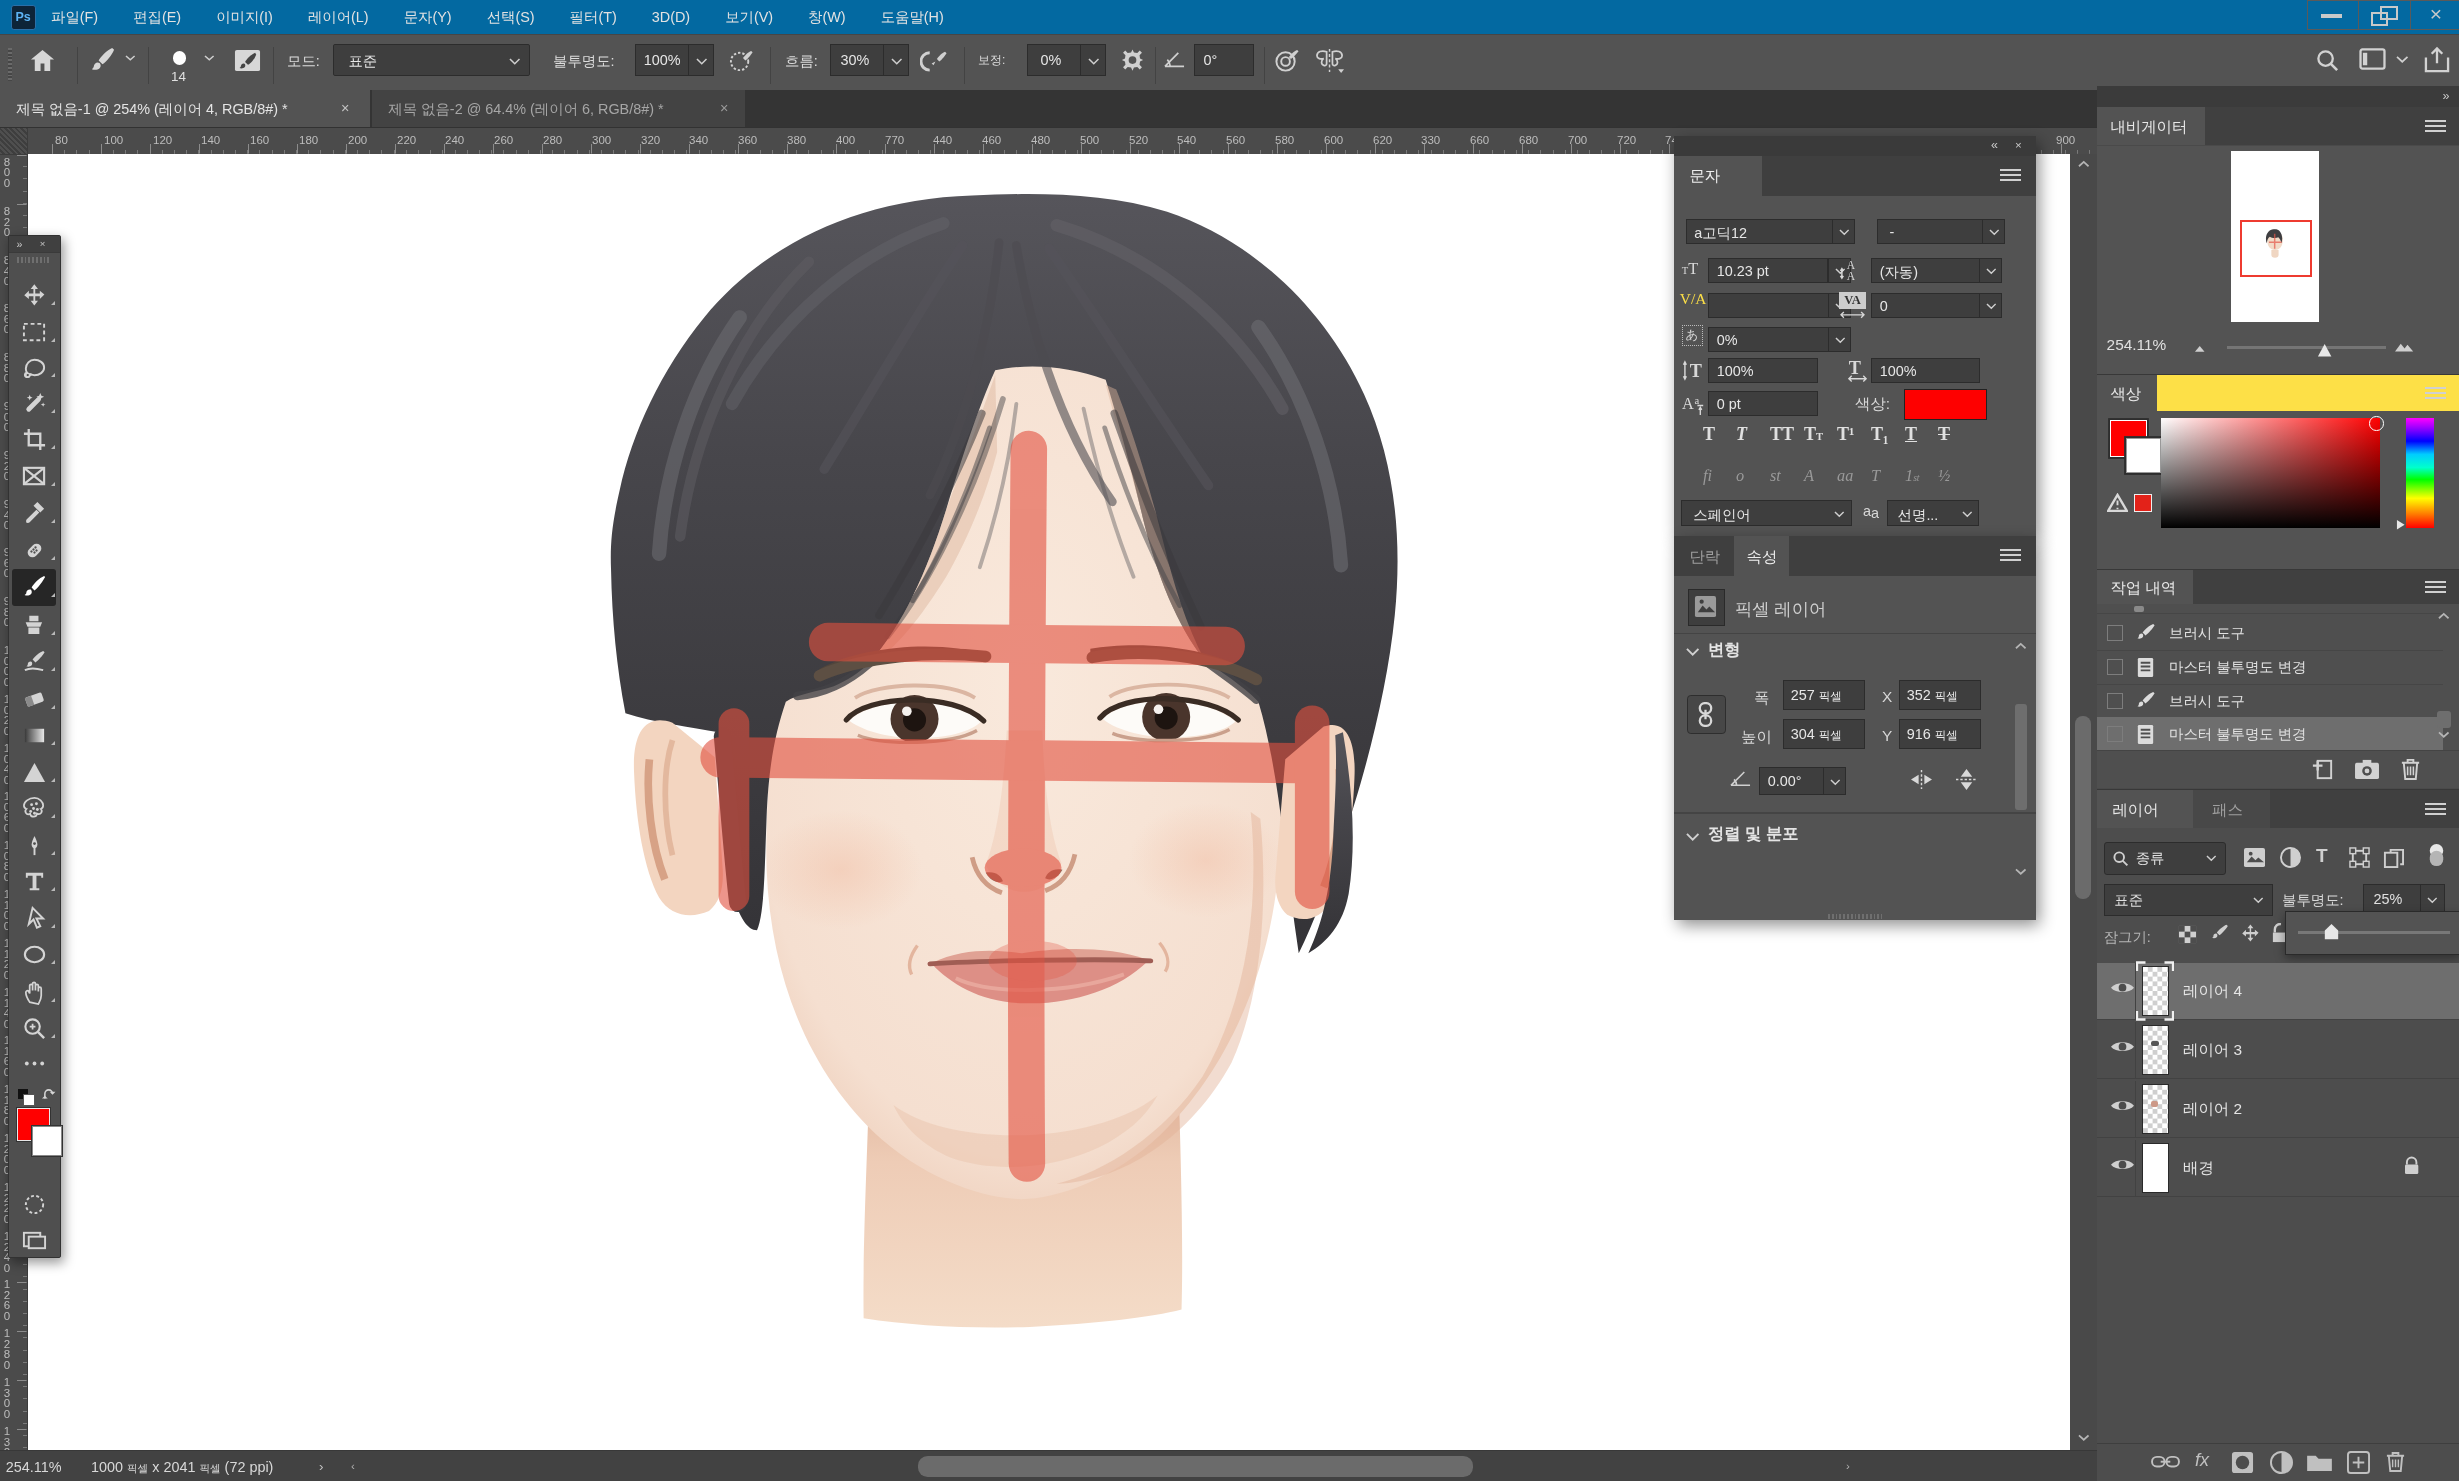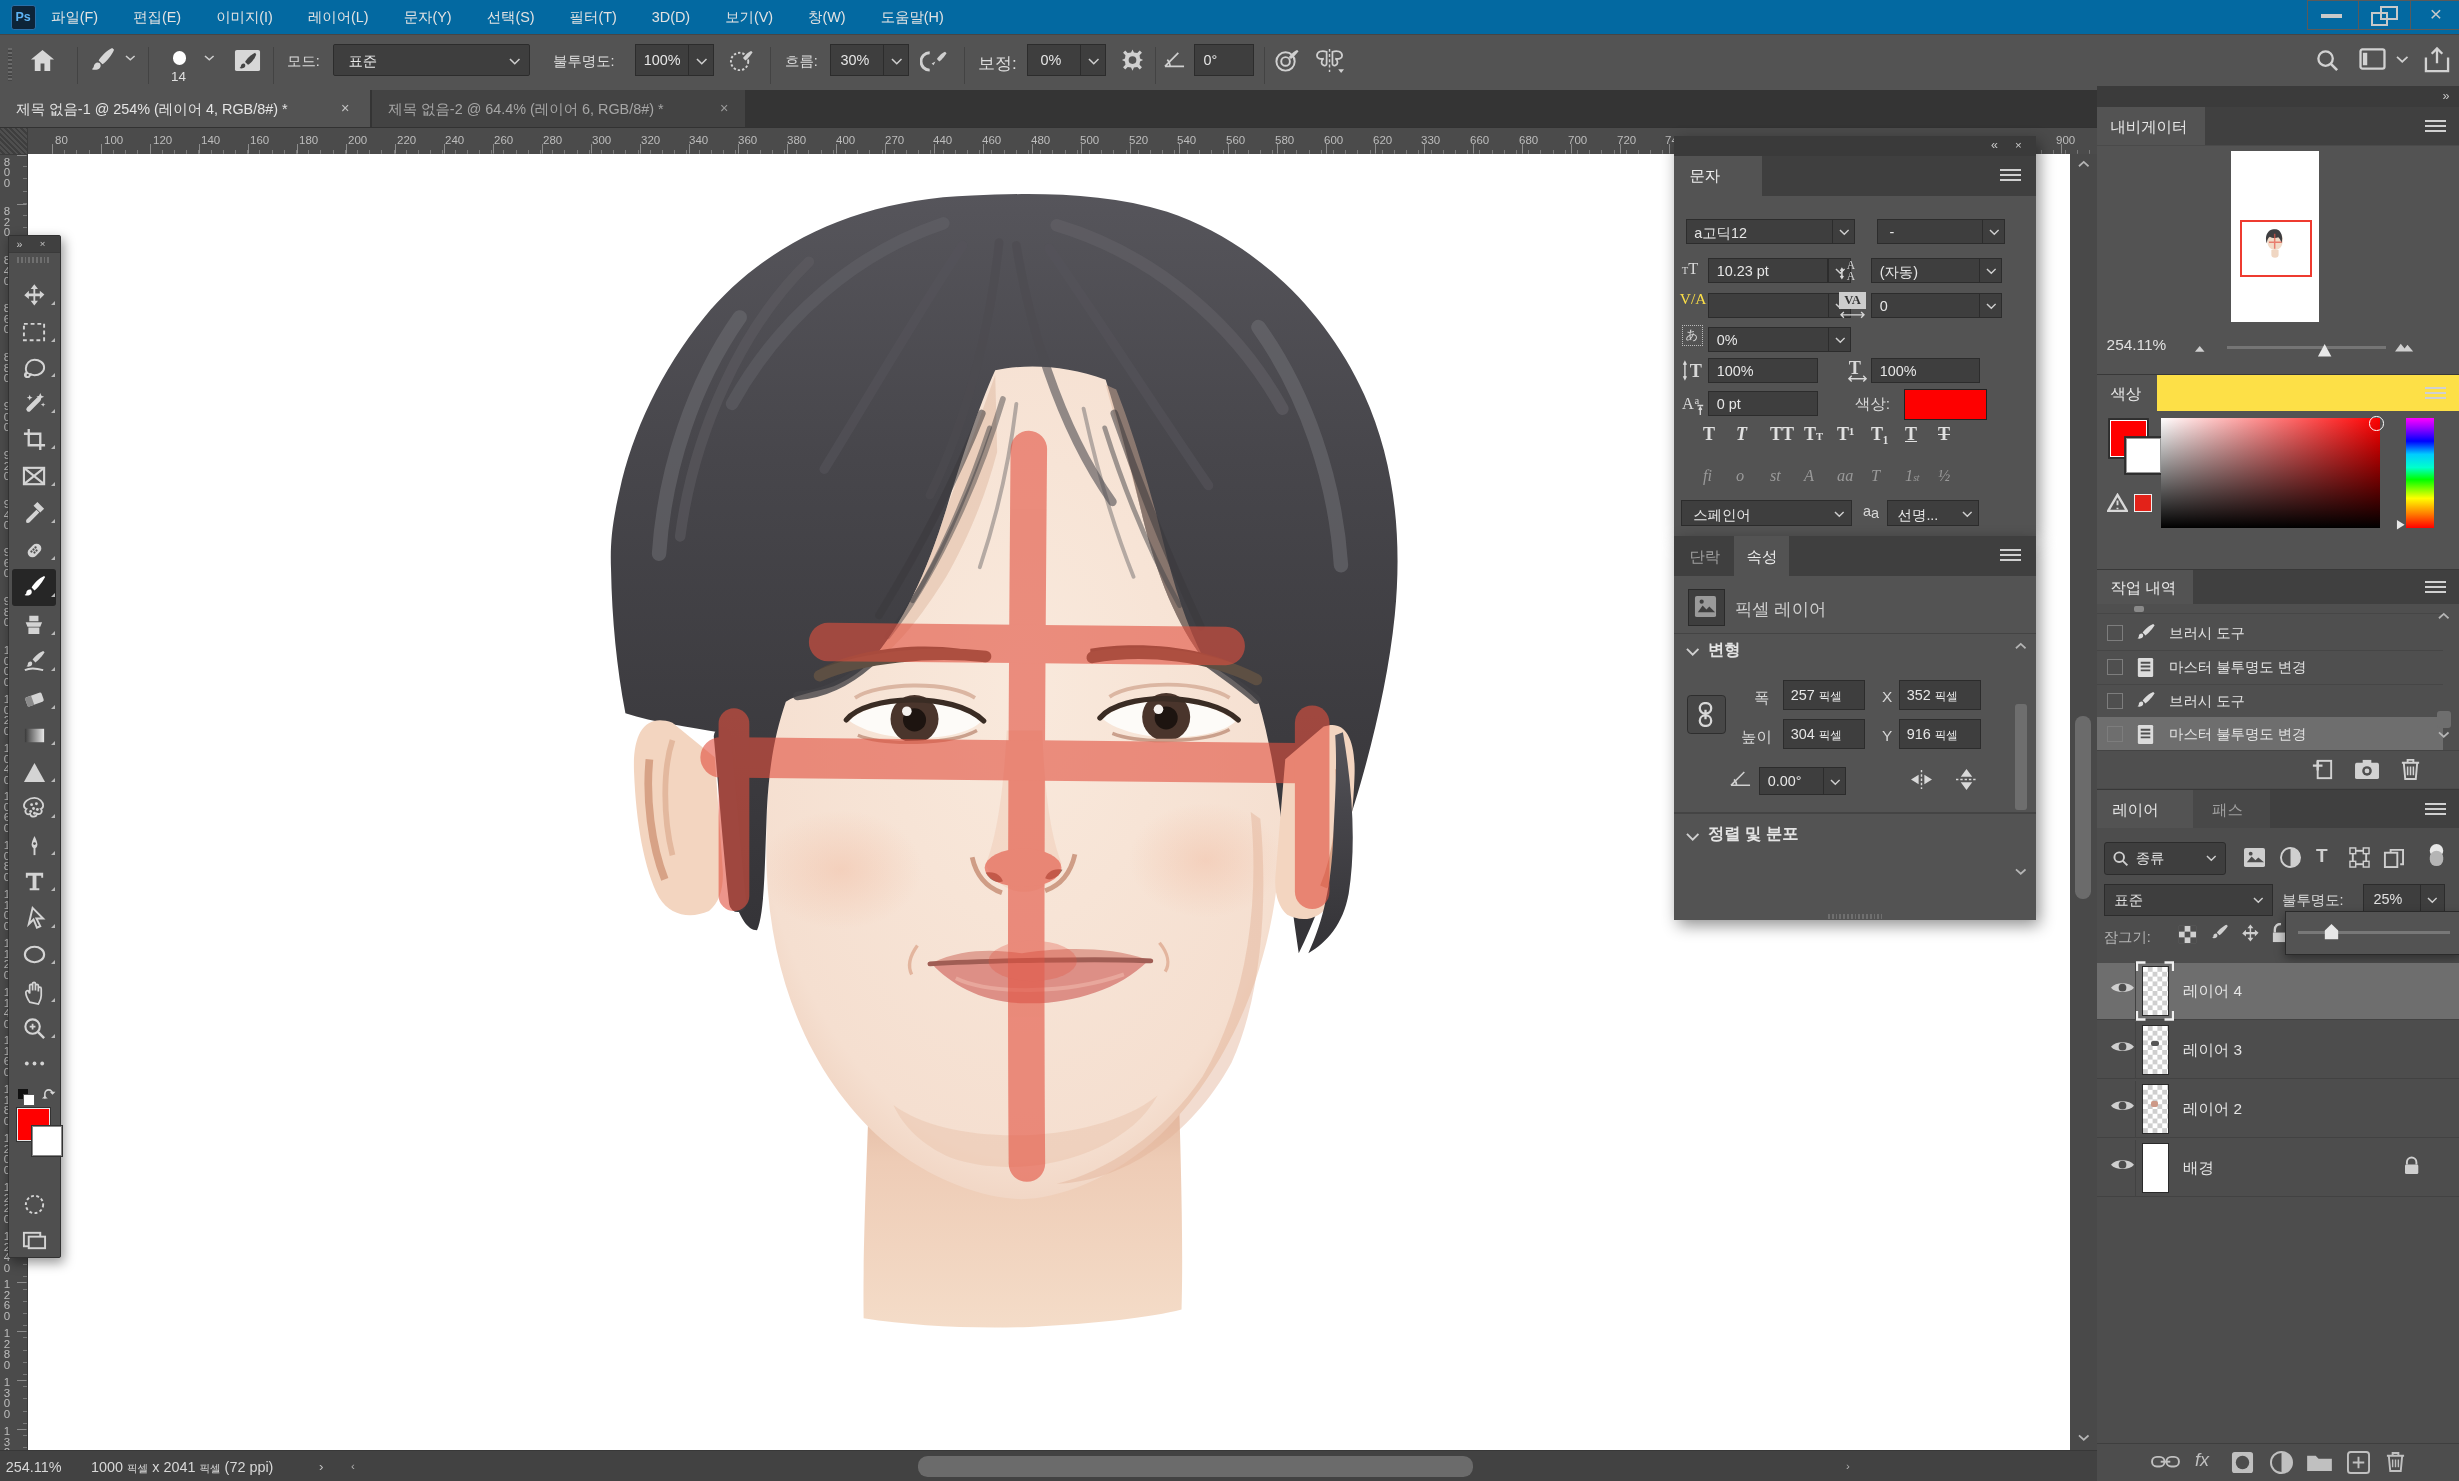--- a/index.html
+++ b/index.html
@@ -89,21 +89,21 @@
       <svg class="a" style="left:6.7px;top:13.4px" width="11.5" height="7.7" viewBox="0 0 12 8">
         <path d="M1 1l5 5 5-5" stroke="#cfcfcf" stroke-width="1.6" fill="none"></path>
       </svg>
     </div>
  <svg class="a" style="left:920px;top:12.5px" width="29" height="26" viewBox="0 0 30 27">
       <path d="M10 5a9 9 0 1 0 0 18" fill="none" stroke="#d0d0d0" stroke-width="3"></path>
       <path d="M26 4c-3 1-7 5-8.5 7.5l2.5 2.5C22.5 12.5 26 8 27.5 5.5z" fill="#d0d0d0"></path>
       <path d="M16 14l-4 2 2 2z" fill="#d0d0d0"></path>
     </svg>
  <div class="a" style="left:964px;top:11.5px;width:1px;height:37px;background:#434343"></div>
- <div class="a txt" style="left:978px;top:17.3px;font-size:17px;color:#dcdcdc">보정:</div>
+ <div class="a txt" style="left:978px;top:17.3px;font-size:12px;color:#dcdcdc">보정:</div>
  <div class="a fld" style="left:1027px;top:8.6px;width:54px;height:32px">
       <div class="a txt" style="left:12.5px;top:7.7px;font-size:14.4px">0%</div>
     </div>
  <div class="a fld" style="left:1080px;top:8.6px;width:26px;height:32px">
       <svg class="a" style="left:6.7px;top:13.4px" width="11.5" height="7.7" viewBox="0 0 12 8">
         <path d="M1 1l5 5 5-5" stroke="#cfcfcf" stroke-width="1.6" fill="none"></path>
       </svg>
     </div>
 
  <svg class="a" style="left:1119px;top:11.5px" width="27" height="27" viewBox="0 0 28 28">
@@ -173,21 +173,21 @@
 <div class="a txt" style="left:397px;top:5.8px;font-size:11.5px;color:#bdbdbd">220</div>
 <div class="a txt" style="left:445px;top:5.8px;font-size:11.5px;color:#bdbdbd">240</div>
 <div class="a txt" style="left:494px;top:5.8px;font-size:11.5px;color:#bdbdbd">260</div>
 <div class="a txt" style="left:543px;top:5.8px;font-size:11.5px;color:#bdbdbd">280</div>
 <div class="a txt" style="left:592px;top:5.8px;font-size:11.5px;color:#bdbdbd">300</div>
 <div class="a txt" style="left:641px;top:5.8px;font-size:11.5px;color:#bdbdbd">320</div>
 <div class="a txt" style="left:689px;top:5.8px;font-size:11.5px;color:#bdbdbd">340</div>
 <div class="a txt" style="left:738px;top:5.8px;font-size:11.5px;color:#bdbdbd">360</div>
 <div class="a txt" style="left:787px;top:5.8px;font-size:11.5px;color:#bdbdbd">380</div>
 <div class="a txt" style="left:836px;top:5.8px;font-size:11.5px;color:#bdbdbd">400</div>
-<div class="a txt" style="left:885px;top:5.8px;font-size:11.5px;color:#bdbdbd">270</div>
+<div class="a txt" style="left:885px;top:5.8px;font-size:11.5px;color:#bdbdbd">770</div>
 <div class="a txt" style="left:933px;top:5.8px;font-size:11.5px;color:#bdbdbd">440</div>
 <div class="a txt" style="left:982px;top:5.8px;font-size:11.5px;color:#bdbdbd">460</div>
 <div class="a txt" style="left:1031px;top:5.8px;font-size:11.5px;color:#bdbdbd">480</div>
 <div class="a txt" style="left:1080px;top:5.8px;font-size:11.5px;color:#bdbdbd">500</div>
 <div class="a txt" style="left:1129px;top:5.8px;font-size:11.5px;color:#bdbdbd">520</div>
 <div class="a txt" style="left:1177px;top:5.8px;font-size:11.5px;color:#bdbdbd">540</div>
 <div class="a txt" style="left:1226px;top:5.8px;font-size:11.5px;color:#bdbdbd">560</div>
 <div class="a txt" style="left:1275px;top:5.8px;font-size:11.5px;color:#bdbdbd">580</div>
 <div class="a txt" style="left:1324px;top:5.8px;font-size:11.5px;color:#bdbdbd">600</div>
 <div class="a txt" style="left:1373px;top:5.8px;font-size:11.5px;color:#bdbdbd">620</div>

